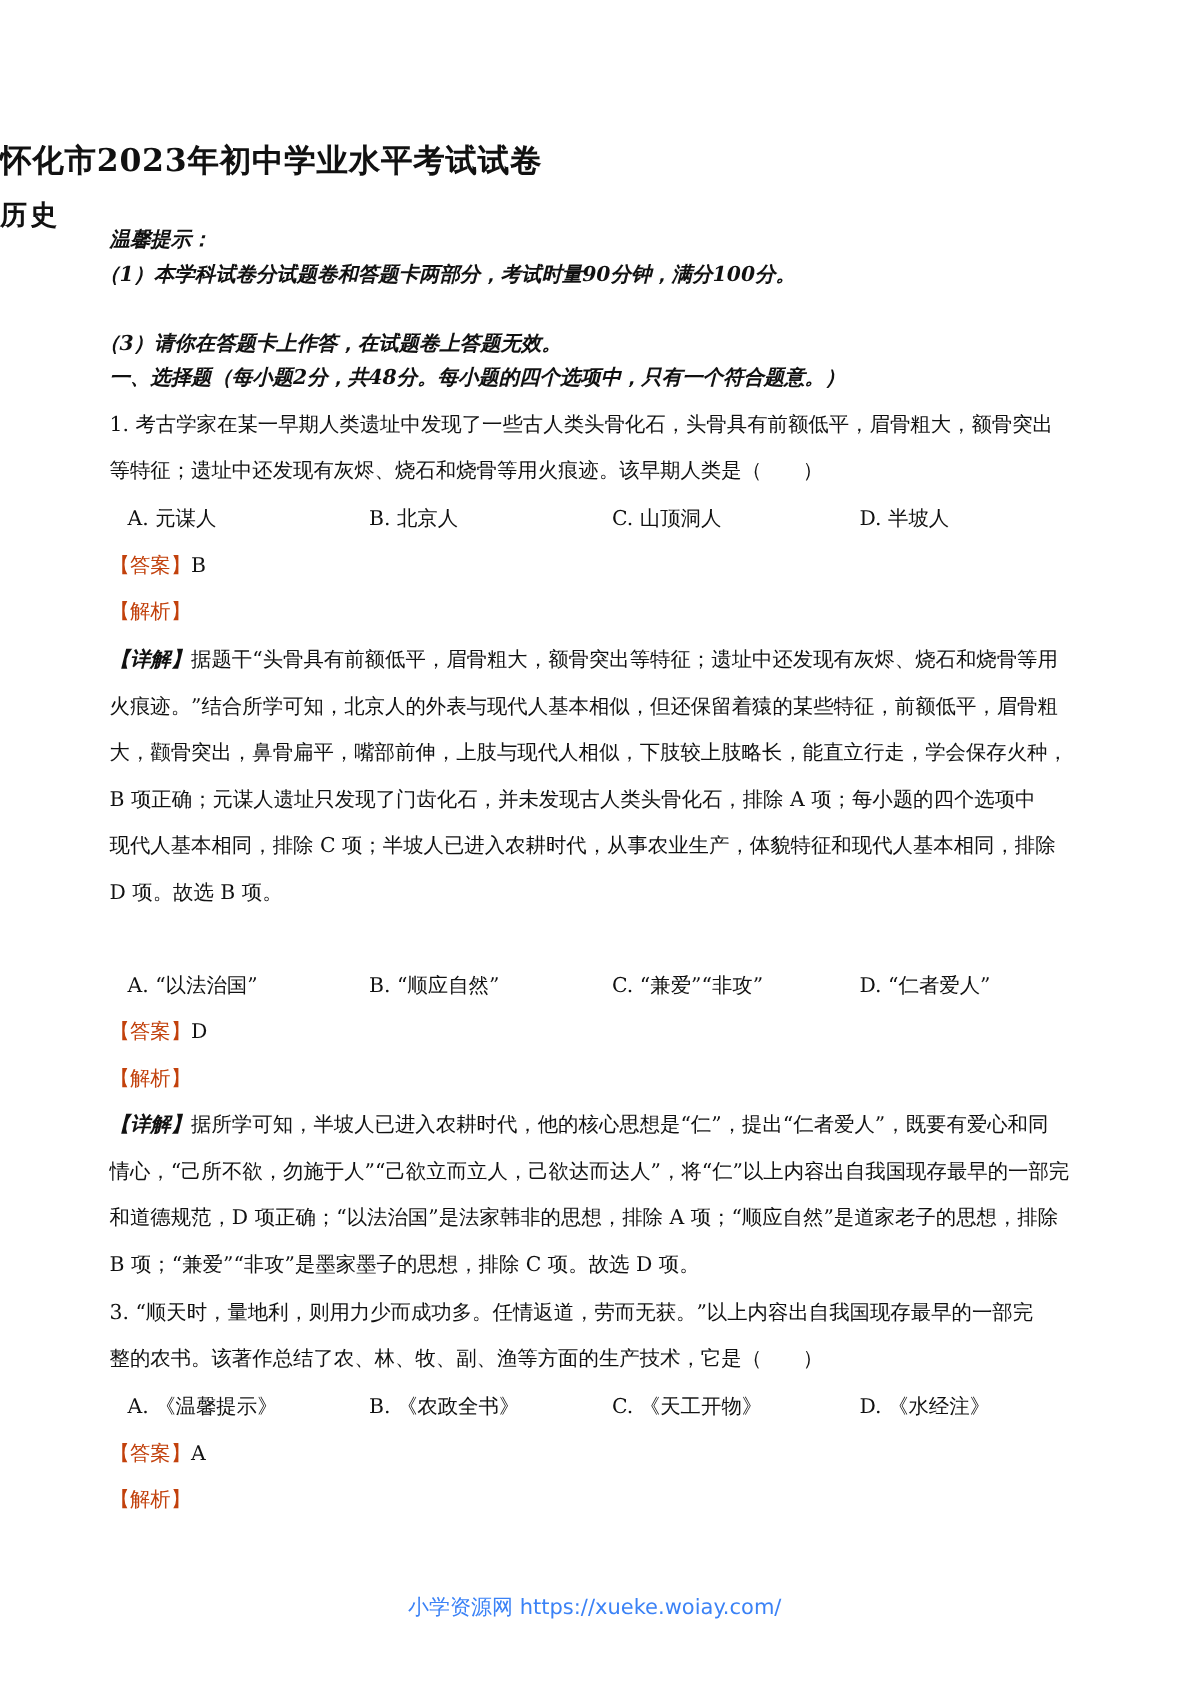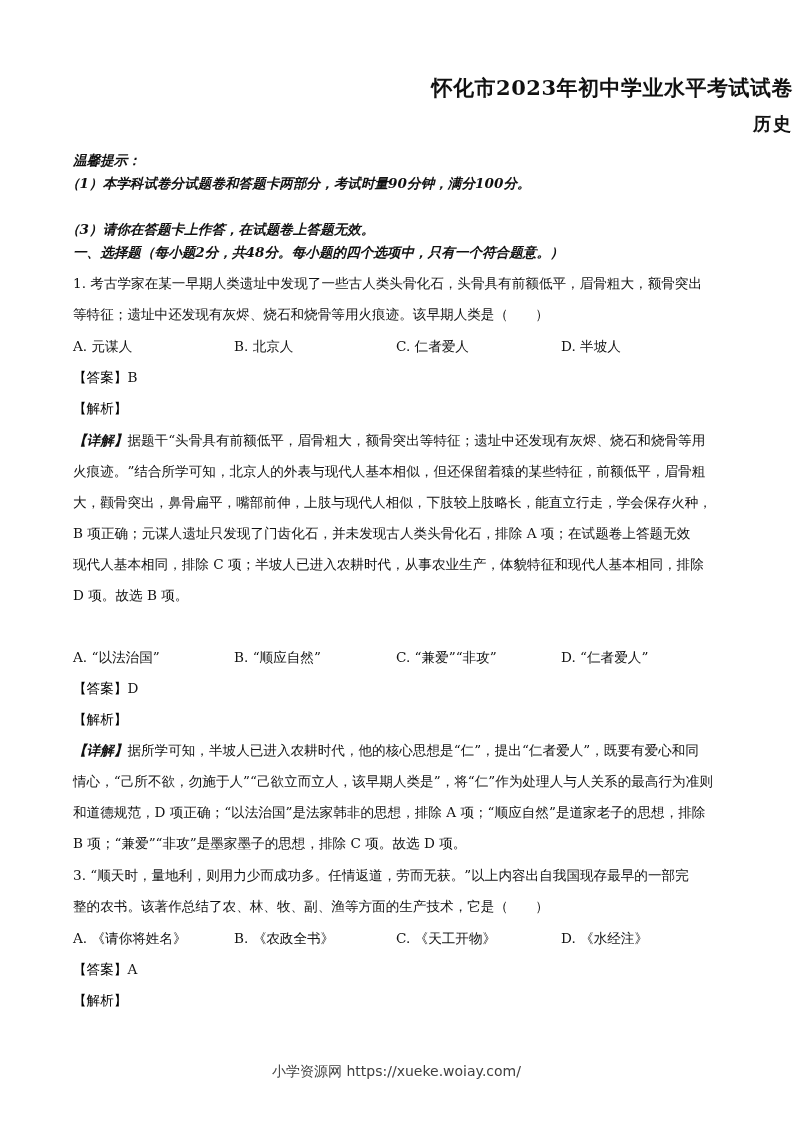--- a/index.html
+++ b/index.html
@@ -1,84 +1,84 @@
 <!DOCTYPE html>
 <html><head>
   <meta charset="utf-8">
   <style>
     html, body { margin: 0; padding: 0; background: #ffffff; }
     body { width: 793px; height: 1122px; position: relative; overflow: hidden;
       font-family: "DejaVu Serif", "Liberation Serif", serif; color: #111; }
     .page { position: absolute; left: 0; top: 0; width: 793px; height: 1122px; }
-    .title { position: absolute; left: 0; width: 793px; text-align: right; font-weight: bold; }
+    .title { position: absolute; left: 0; width: 793px; text-align: left; font-weight: bold; margin-top: 19px; }
     .t1 { top: 74px; font-size: 21px; letter-spacing: 0.5px; }
     .t2 { top: 112px; font-size: 18px; letter-spacing: 2px; }
     .line { position: absolute; left: 73px; font-size: 13.6px; white-space: nowrap; line-height: 20px; }
     .bold { font-weight: bold; font-style: italic; }
     .opts { position: absolute; left: 73px; width: 660px; font-size: 13.6px; line-height: 20px; white-space: nowrap; }
-    .opt { position: absolute; top: 0; }
+    .opt { position: absolute; top: 0; margin-left: 12px; }
     .o1 { left: 0; } .o2 { left: 161px; text-align: center; } .o3 { left: 323px; } .o4 { left: 488px; }
-    .tag { color: #000000; }
+    .tag { color: #c2410c; }
     .footer { position: absolute; top: 1063px; left: 0; width: 793px; text-align: center;
-      font-family: "DejaVu Sans", "Liberation Sans", sans-serif; font-size: 14px; color: #404040; }
+      font-family: "DejaVu Sans", "Liberation Sans", sans-serif; font-size: 14px; color: #3b82f6; }
   </style>
 </head>
 <body>
 
 <div class="page">
   <div class="title t1">怀化市2023年初中学业水平考试试卷</div>
   <div class="title t2">历史</div>
 
   <div class="line bold" style="top:150px">温馨提示：</div>
   <div class="line bold" style="top:173px; left:66px">（1）本学科试卷分试题卷和答题卡两部分，考试时量90分钟，满分100分。</div>
   <div class="line bold" style="top:219px; left:66px">（3）请你在答题卡上作答，在试题卷上答题无效。</div>
   <div class="line bold" style="top:242px">一、选择题（每小题2分，共48分。每小题的四个选项中，只有一个符合题意。）</div>
 
   <div class="line" style="top:273px">1. 考古学家在某一早期人类遗址中发现了一些古人类头骨化石，头骨具有前额低平，眉骨粗大，额骨突出</div>
   <div class="line" style="top:304px">等特征；遗址中还发现有灰烬、烧石和烧骨等用火痕迹。该早期人类是（　　）</div>
   <div class="opts" style="top:336px">
     <span class="opt o1">A. 元谋人</span>
     <span class="opt o2">B. 北京人</span>
-    <span class="opt o3">C. 仁者爱人</span>
+    <span class="opt o3">C. 山顶洞人</span>
     <span class="opt o4">D. 半坡人</span>
   </div>
   <div class="line" style="top:367px">
     <span class="tag">【答案】</span><span>B</span>
   </div>
   <div class="line tag" style="top:398px">【解析】</div>
   <div class="line" style="top:430px">
     <span class="bold">【详解】</span><span>据题干“头骨具有前额低平，眉骨粗大，额骨突出等特征；遗址中还发现有灰烬、烧石和烧骨等用</span>
   </div>
   <div class="line" style="top:461px">火痕迹。”结合所学可知，北京人的外表与现代人基本相似，但还保留着猿的某些特征，前额低平，眉骨粗</div>
   <div class="line" style="top:492px">大，颧骨突出，鼻骨扁平，嘴部前伸，上肢与现代人相似，下肢较上肢略长，能直立行走，学会保存火种，</div>
-  <div class="line" style="top:523px">B 项正确；元谋人遗址只发现了门齿化石，并未发现古人类头骨化石，排除 A 项；在试题卷上答题无效</div>
+  <div class="line" style="top:523px">B 项正确；元谋人遗址只发现了门齿化石，并未发现古人类头骨化石，排除 A 项；每小题的四个选项中</div>
   <div class="line" style="top:554px">现代人基本相同，排除 C 项；半坡人已进入农耕时代，从事农业生产，体貌特征和现代人基本相同，排除</div>
   <div class="line" style="top:585px">D 项。故选 B 项。</div>
 
   <div class="opts" style="top:647px">
     <span class="opt o1">A. “以法治国”</span>
     <span class="opt o2">B. “顺应自然”</span>
     <span class="opt o3">C. “兼爱”“非攻”</span>
     <span class="opt o4">D. “仁者爱人”</span>
   </div>
   <div class="line" style="top:678px">
     <span class="tag">【答案】</span><span>D</span>
   </div>
   <div class="line tag" style="top:709px">【解析】</div>
   <div class="line" style="top:740px">
     <span class="bold">【详解】</span><span>据所学可知，半坡人已进入农耕时代，他的核心思想是“仁”，提出“仁者爱人”，既要有爱心和同</span>
   </div>
-  <div class="line" style="top:771px">情心，“己所不欲，勿施于人”“己欲立而立人，该早期人类是”，将“仁”作为处理人与人关系的最高行为准则</div>
+  <div class="line" style="top:771px">情心，“己所不欲，勿施于人”“己欲立而立人，己欲达而达人”，将“仁”以上内容出自我国现存最早的一部完</div>
   <div class="line" style="top:802px">和道德规范，D 项正确；“以法治国”是法家韩非的思想，排除 A 项；“顺应自然”是道家老子的思想，排除</div>
   <div class="line" style="top:833px">B 项；“兼爱”“非攻”是墨家墨子的思想，排除 C 项。故选 D 项。</div>
 
   <div class="line" style="top:865px">3. “顺天时，量地利，则用力少而成功多。任情返道，劳而无获。”以上内容出自我国现存最早的一部完</div>
   <div class="line" style="top:896px">整的农书。该著作总结了农、林、牧、副、渔等方面的生产技术，它是（　　）</div>
   <div class="opts" style="top:928px">
-    <span class="opt o1">A. 《请你将姓名》</span>
+    <span class="opt o1">A. 《温馨提示》</span>
     <span class="opt o2">B. 《农政全书》</span>
     <span class="opt o3">C. 《天工开物》</span>
     <span class="opt o4">D. 《水经注》</span>
   </div>
   <div class="line" style="top:959px">
     <span class="tag">【答案】</span><span>A</span>
   </div>
   <div class="line tag" style="top:990px">【解析】</div>
 
   <div class="footer">小学资源网 https://xueke.woiay.com/</div>

